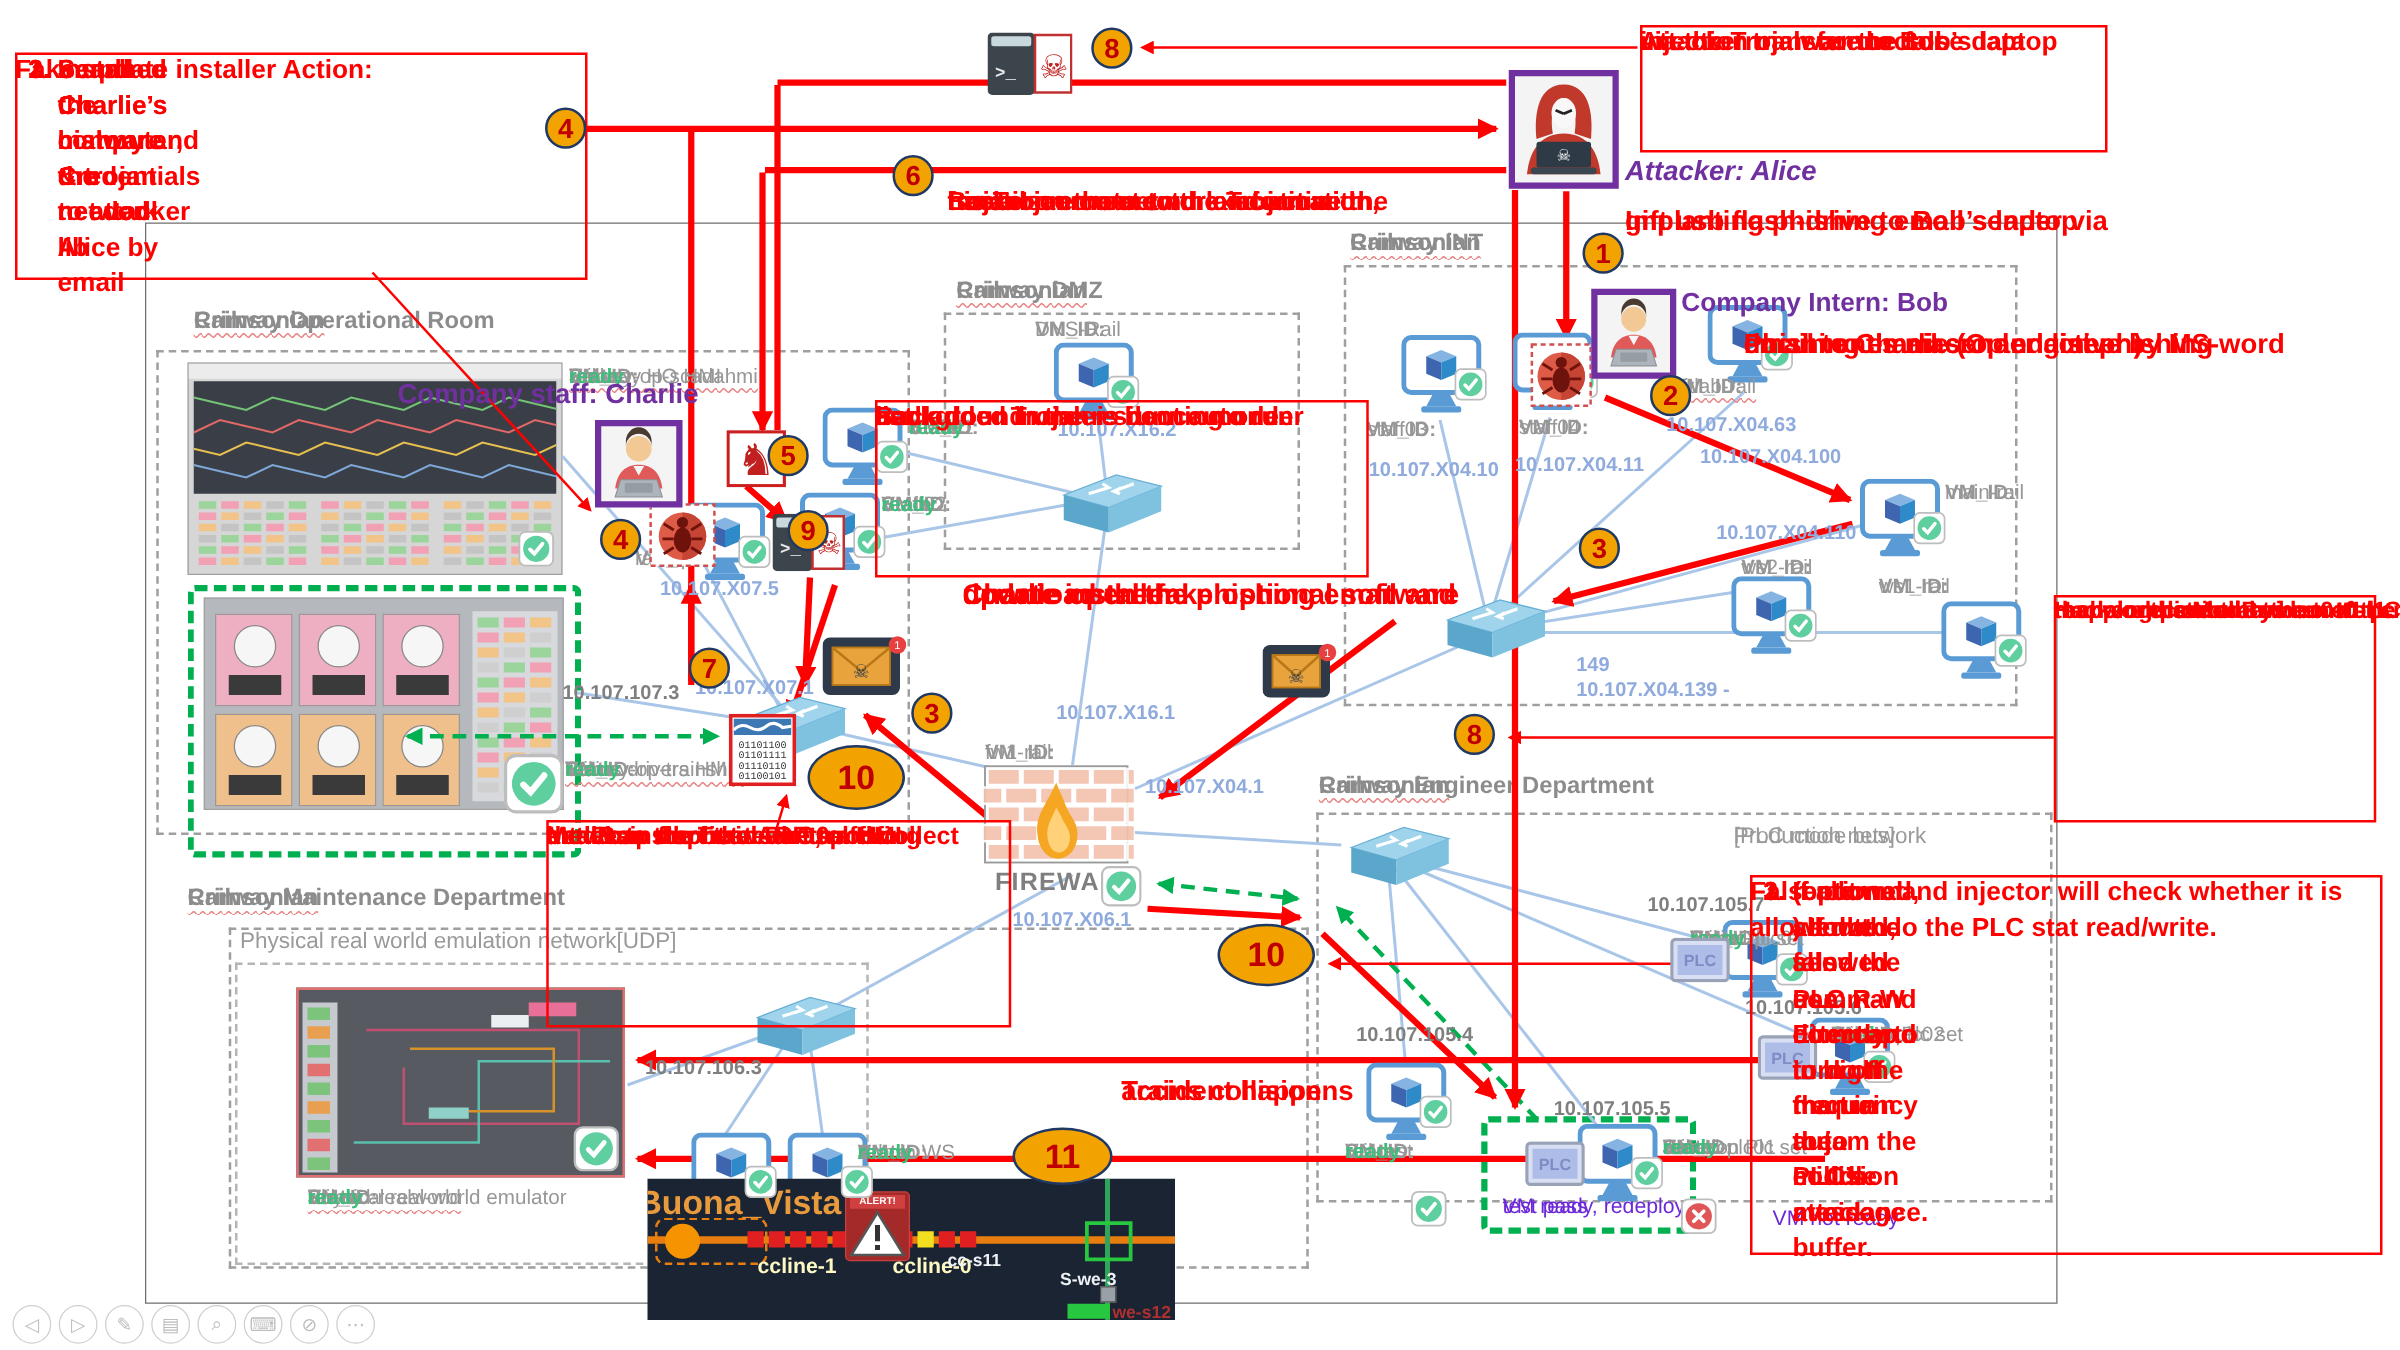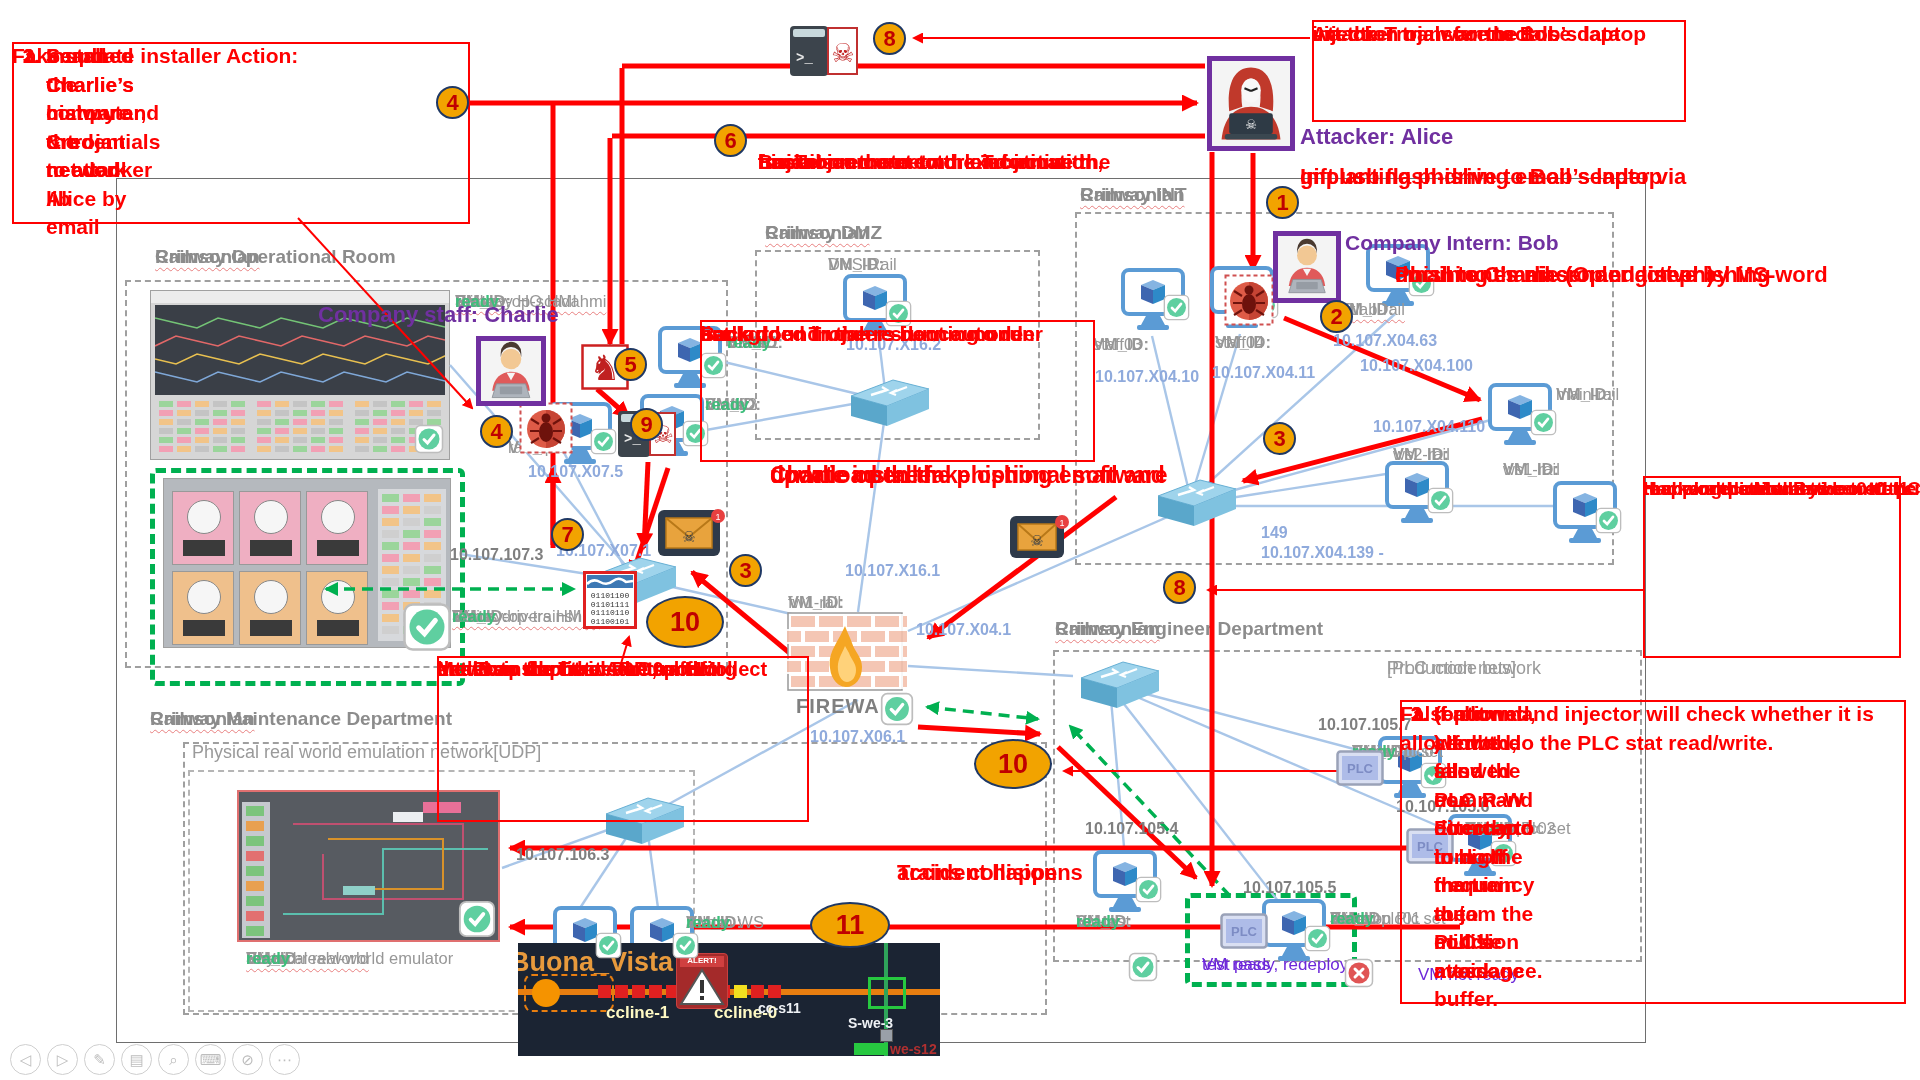--- a/index.html
+++ b/index.html
@@ -831,21 +831,21 @@
       <svg width="78" height="85" viewBox="0 0 70 78">
   <path d="M35,6 C17,6 13,26 15,46 L27,42 C25,30 27,16 35,16 C43,16 45,30 43,42 L55,46 C57,26 53,6 35,6 z" fill="#C0392B"></path>
   <path d="M8,72 C10,52 20,42 35,42 C50,42 60,52 62,72 z" fill="#C0392B"></path>
   <ellipse cx="35" cy="27" rx="9" ry="11" fill="#F8F8F8"></ellipse>
   <path d="M29,25 l6,2.5 M41,25 l-6,2.5" stroke="#222" stroke-width="2"></path>
   <rect x="15" y="48" width="40" height="19" rx="2" fill="#2E3A45"></rect>
   <text x="35" y="62" text-anchor="middle" font-size="12" fill="#fff">☠</text>
   <rect x="11" y="67" width="48" height="5" rx="2" fill="#3A4750"></rect>
       </svg>
     </div>
-    <div class="plabel" style="left: 1300px; top: 124px; font-size: 22px;">Attacker: Alice</div>
+    <div class="plabel" style="left: 1300px; top: 124px; font-size: 22px; font-style: italic;">Attacker: Alice</div>
     <div class="pframe" style="left: 1273px; top: 231px; width: 68px; height: 72px;">
       <svg width="58" height="62" viewBox="0 0 70 70">
  <circle cx="35" cy="21" r="12" fill="#F2C894"></circle>
  <path d="M23,19 a12,12 0 0 1 24,0 l0,-5 a12,13 0 0 0 -24,0 z" fill="#4A3A30"></path>
  <path d="M13,58 C15,42 24,36 35,36 C46,36 55,42 57,58 z" fill="#E05A5A"></path>
  <path d="M30,37 L35,46 L40,37 z" fill="#f6f6f6"></path>
  <polygon points="18,50 52,50 57,66 13,66" fill="#AEB4BC" stroke="#8b9097"></polygon>
  <rect x="22" y="53" width="26" height="9" rx="1" fill="#969ca4"></rect>
       </svg>
     </div>

